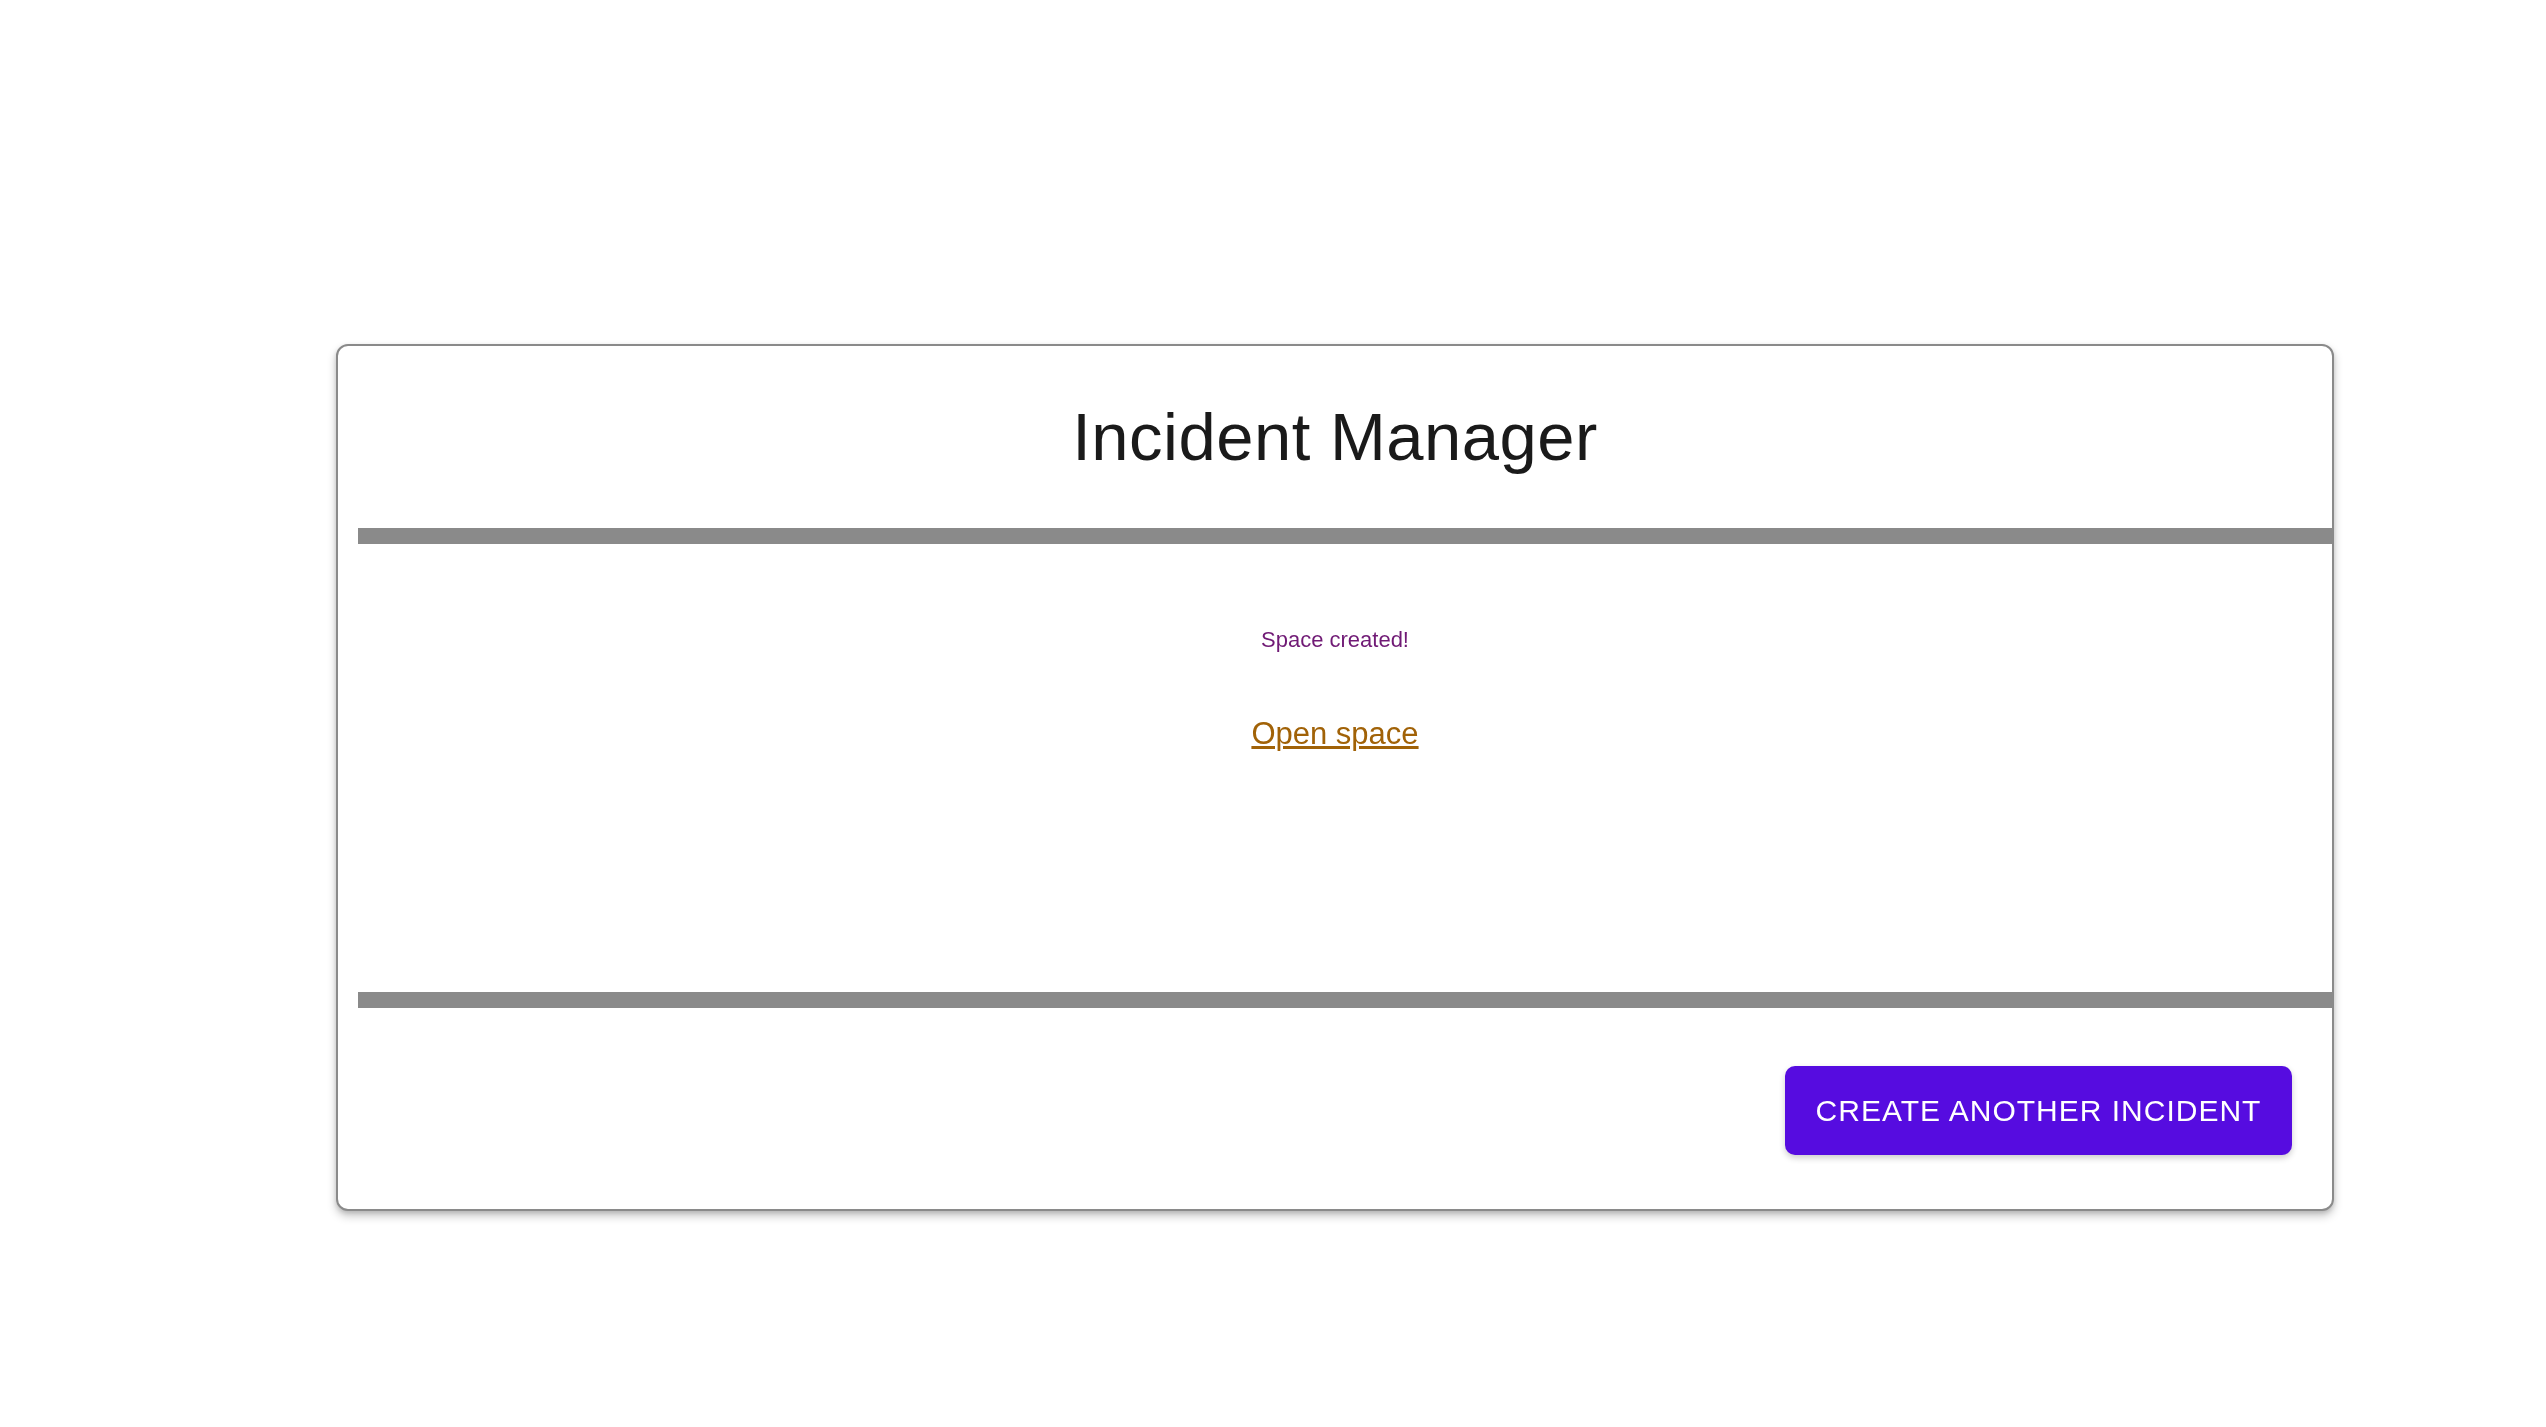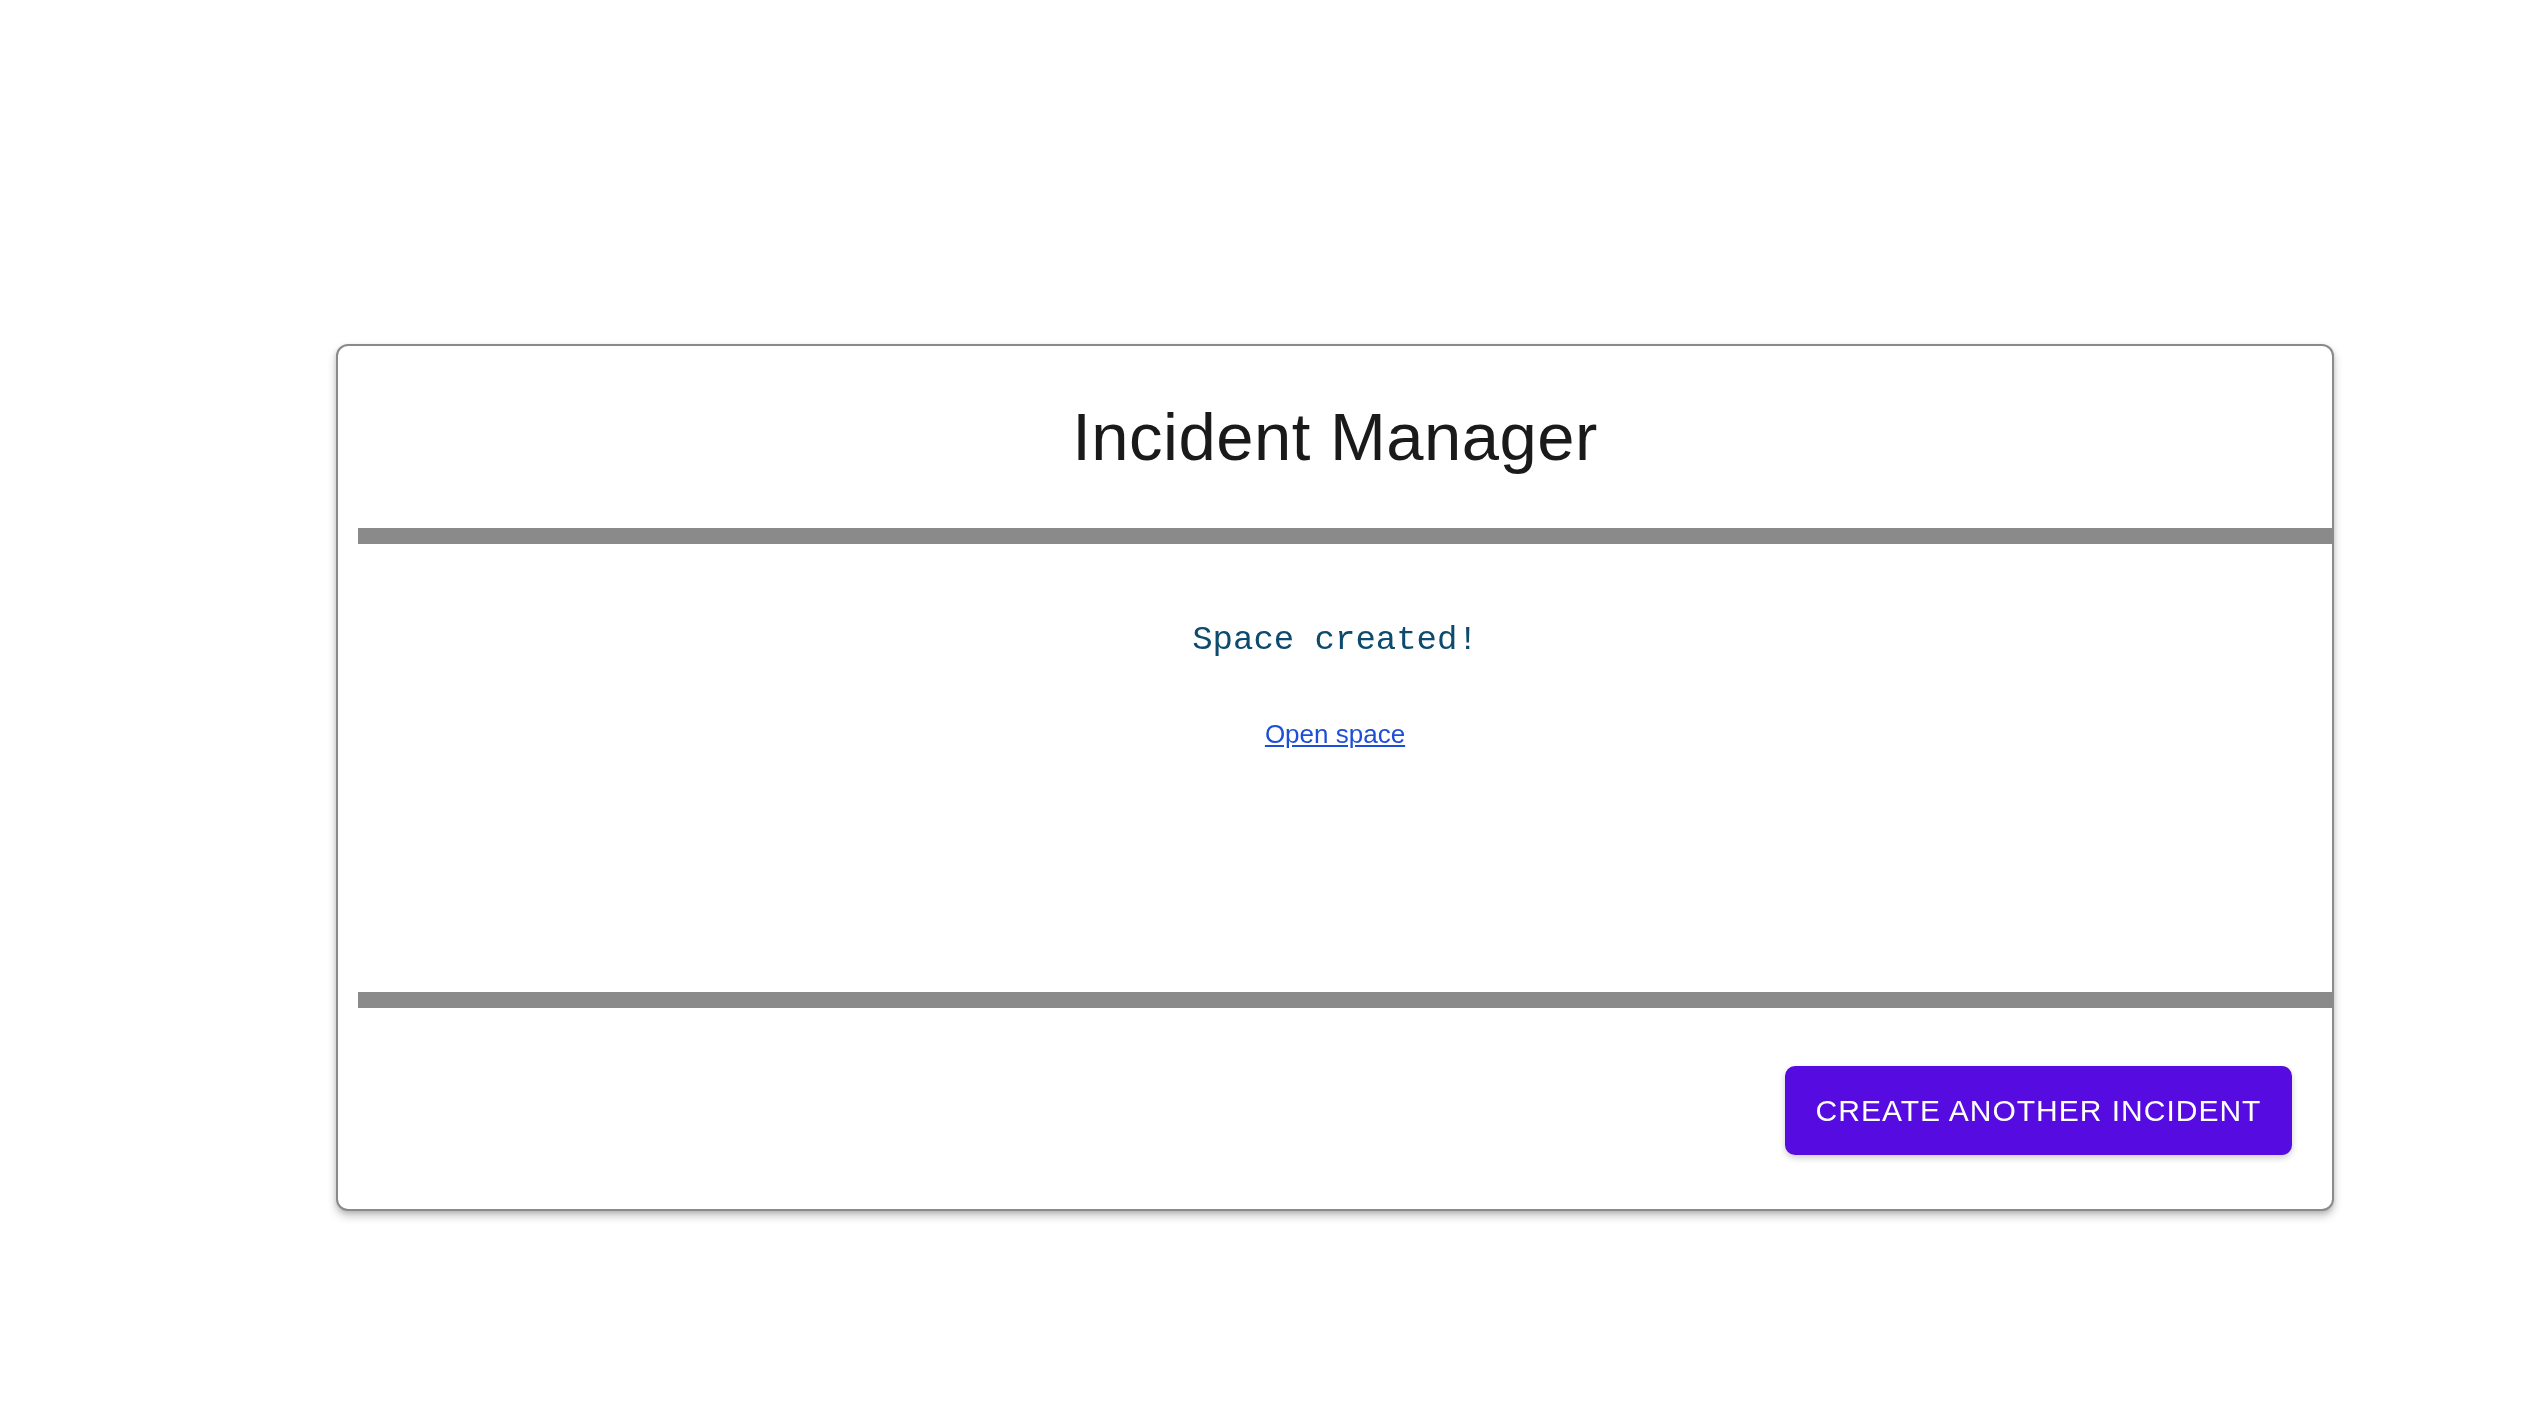--- a/index.html
+++ b/index.html
@@ -50,32 +50,31 @@
     flex: 0 0 2px;
     background: #8a8a8a;
     width: 100%;
   }
   .card-content {
     flex: 1 1 auto;
     text-align: center;
     padding-top: 30px;
   }
   .status-text {
-    font-size: 34px;
+    font-size: 22px;
     line-height: 44px;
-    color: #0c4a6e;
+    color: #701a75;
     font-weight: 400;
-    font-family: Liberation Mono, monospace;
   }
   .open-space-link {
     display: inline-block;
     margin-top: 22px;
-    font-size: 26px;
+    font-size: 31px;
     line-height: 44px;
-    color: #1d4ed8;
+    color: #a16207;
     text-decoration: underline;
     cursor: pointer;
     font-weight: 400;
   }
   .card-footer {
     flex: 0 0 157px;
     height: 157px;
     display: flex;
     align-items: center;
     justify-content: flex-end;

